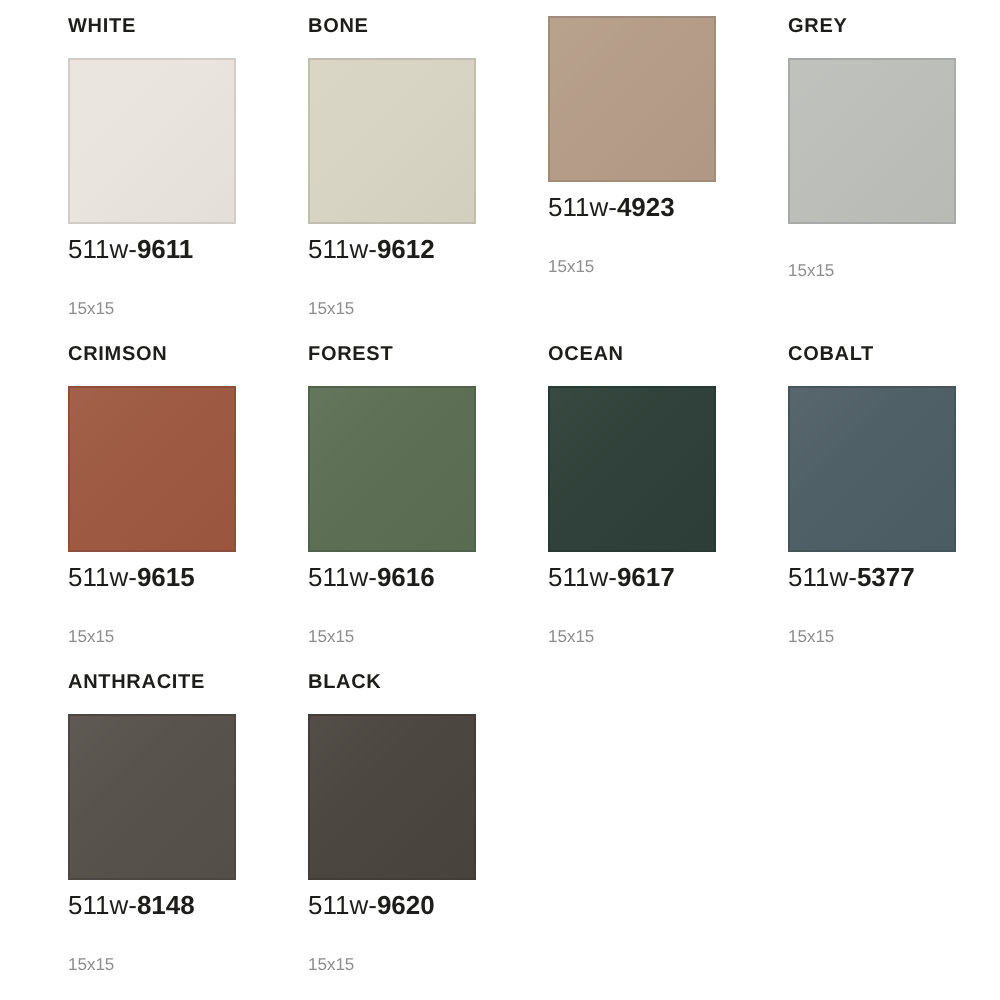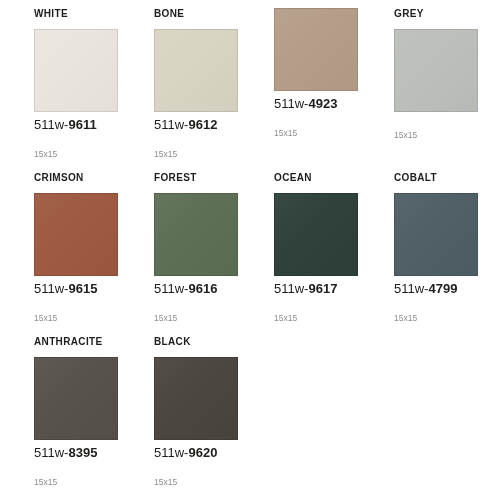--- a/index.html
+++ b/index.html
@@ -150,29 +150,29 @@
     <div class="swatch-chip" style="background-color: rgb(45, 63, 56);"></div>
     <div class="swatch-meta">
       <div class="swatch-code"><span class="code-prefix">511w-</span><span class="code-number">9617</span></div>
       <div class="swatch-size">15x15</div>
     </div>
   </div>
       <div class="swatch-card">
     <div class="swatch-name">COBALT</div>
     <div class="swatch-chip" style="background-color: rgb(77, 94, 100);"></div>
     <div class="swatch-meta">
-      <div class="swatch-code"><span class="code-prefix">511w-</span><span class="code-number">4799</span></div>
+      <div class="swatch-code"><span class="code-prefix">511w-</span><span class="code-number">5377</span></div>
       <div class="swatch-size">15x15</div>
     </div>
   </div>
       <div class="swatch-card">
     <div class="swatch-name">ANTHRACITE</div>
     <div class="swatch-chip" style="background-color: rgb(86, 80, 75);"></div>
     <div class="swatch-meta">
-      <div class="swatch-code"><span class="code-prefix">511w-</span><span class="code-number">8395</span></div>
+      <div class="swatch-code"><span class="code-prefix">511w-</span><span class="code-number">8148</span></div>
       <div class="swatch-size">15x15</div>
     </div>
   </div>
       <div class="swatch-card">
     <div class="swatch-name">BLACK</div>
     <div class="swatch-chip" style="background-color: rgb(74, 68, 63);"></div>
     <div class="swatch-meta">
       <div class="swatch-code"><span class="code-prefix">511w-</span><span class="code-number">9620</span></div>
       <div class="swatch-size">15x15</div>
     </div>

